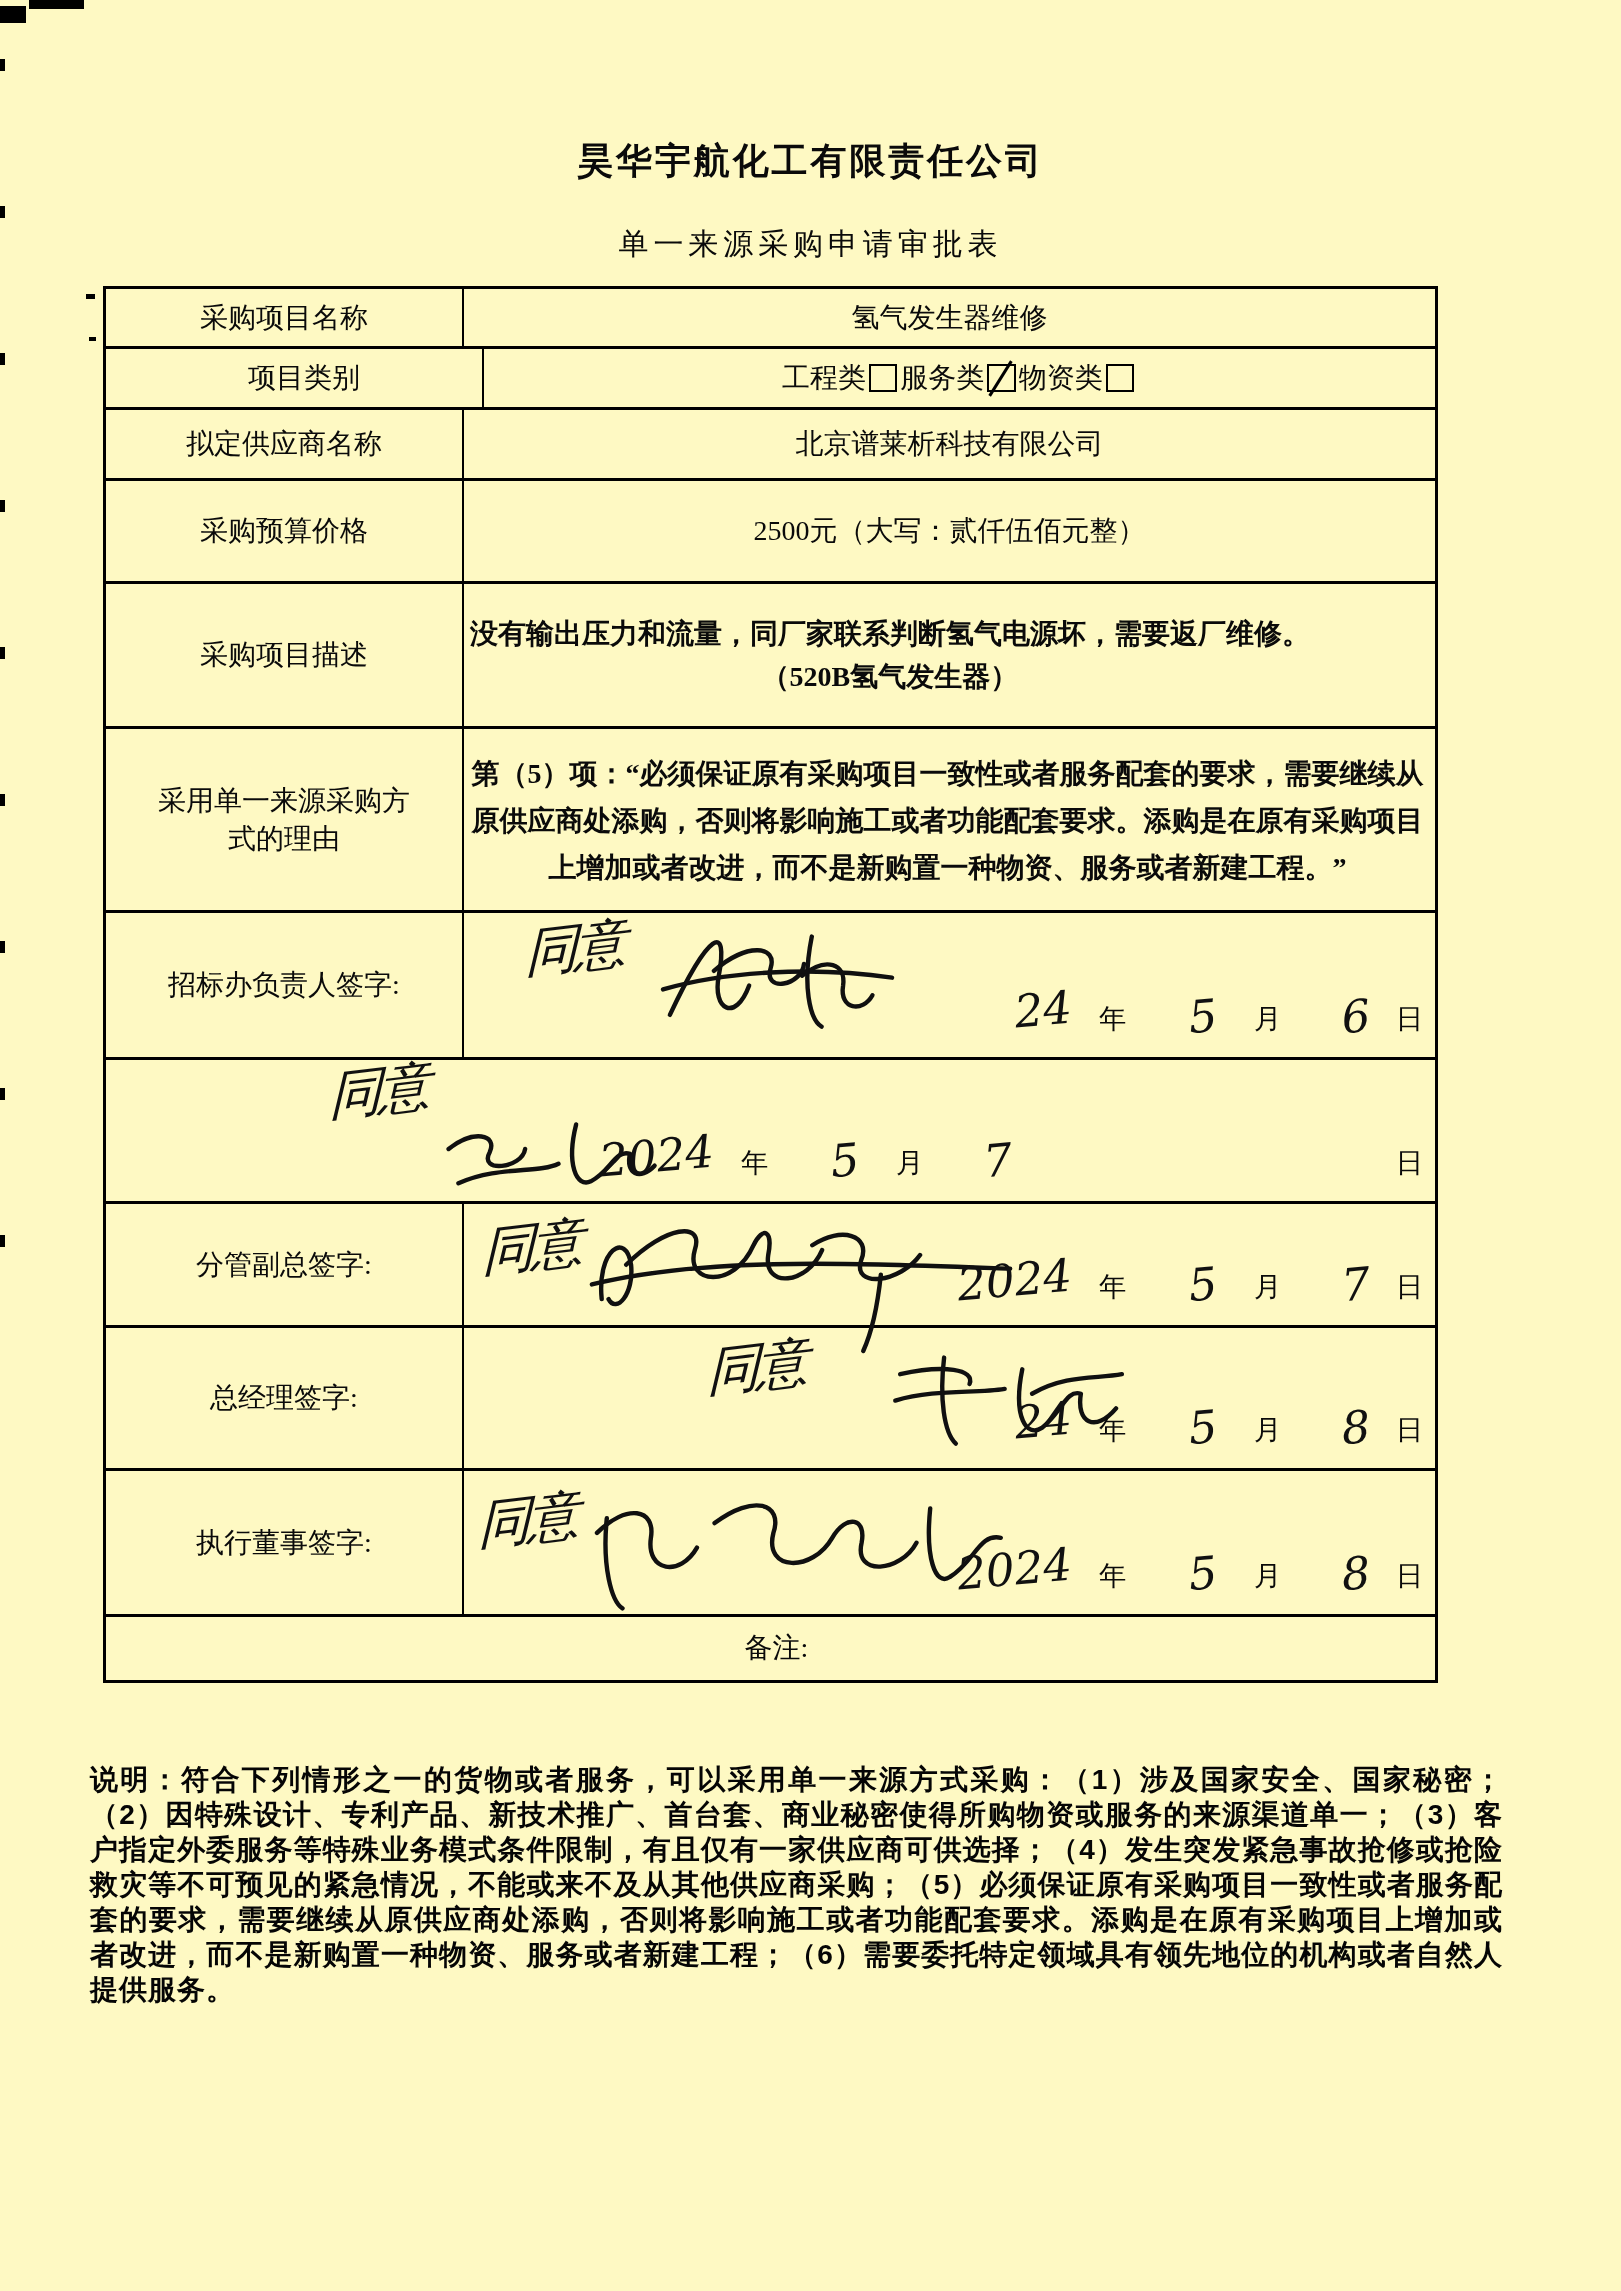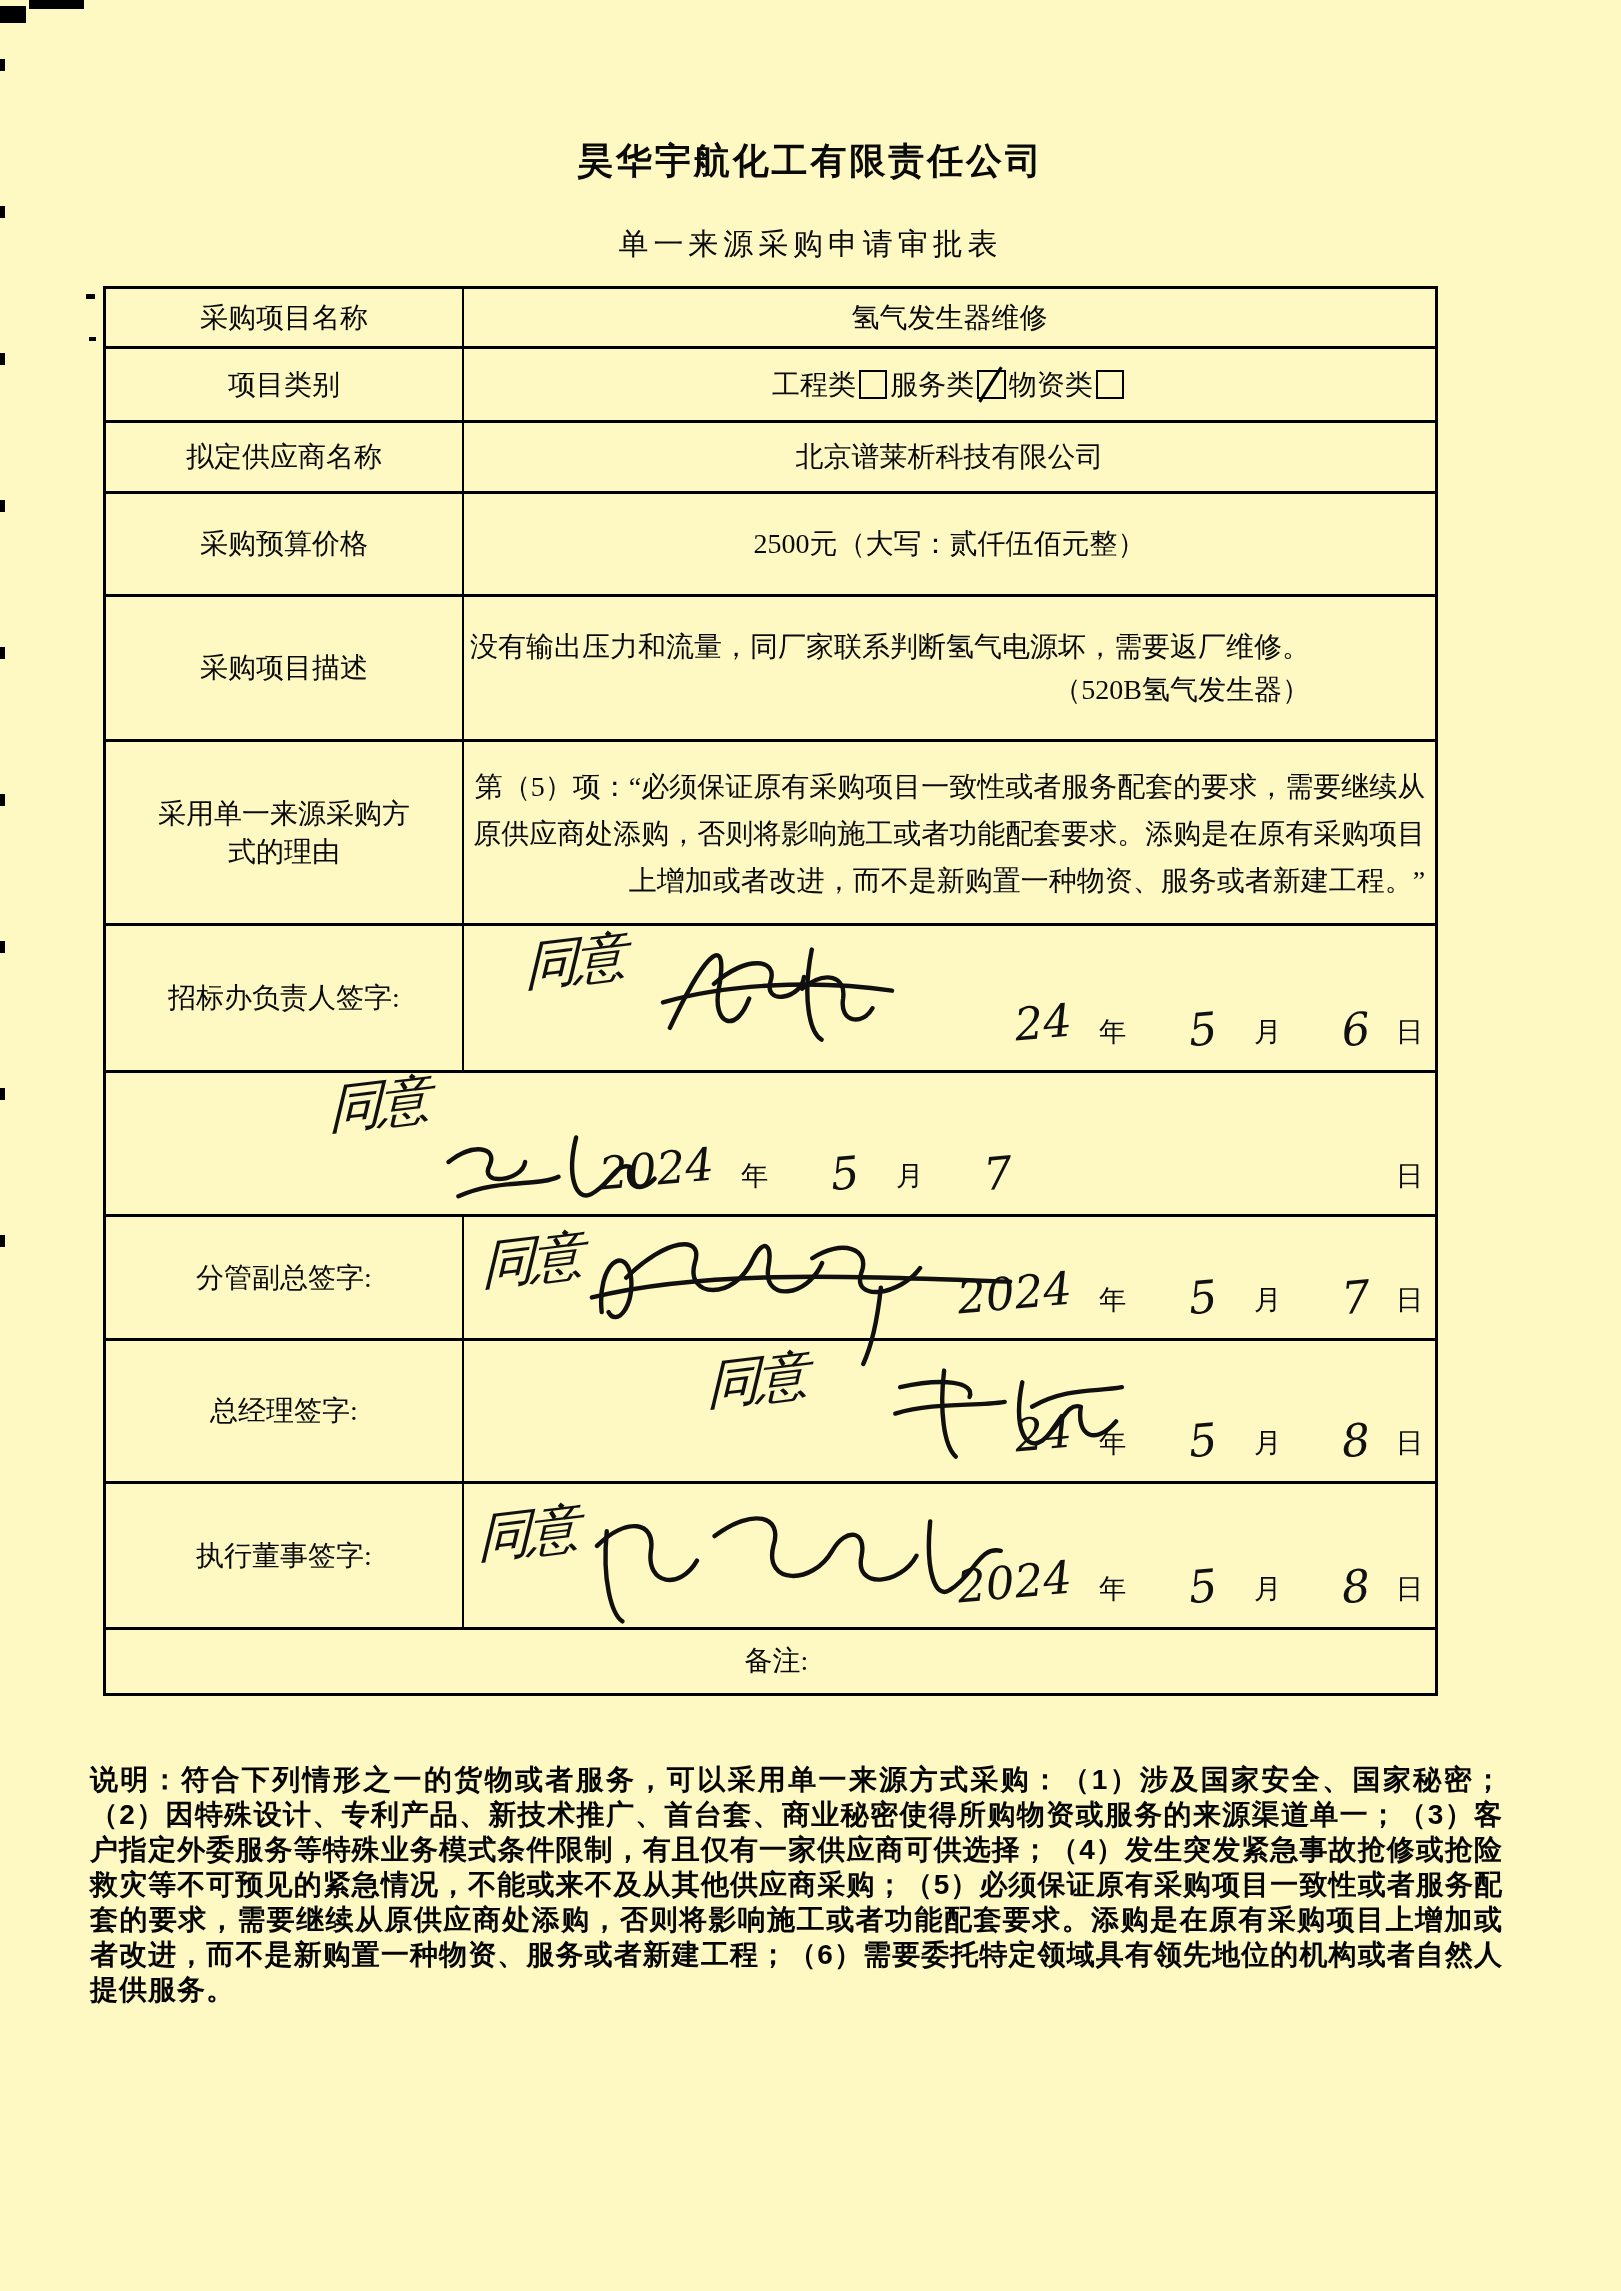--- a/index.html
+++ b/index.html
@@ -33,22 +33,22 @@
   .tr:last-child{border-bottom:none;}
   .th{
     width:358px;min-width:358px;border-right:2.9px solid #000;box-sizing:border-box;
     display:flex;align-items:center;justify-content:center;
     text-align:center;font-size:28px;padding:3.9px 11.8px;
   }
   .td{
     flex:1;position:relative;display:flex;align-items:center;justify-content:center;
     font-size:28px;box-sizing:border-box;
   }
-  .td.left{justify-content:flex-start;text-align:right;}
-  .r1{height:60px;} .r2{height:74px;} .r3{height:71px;} .r4{height:103px;}
+  .td.left{justify-content:flex-start;text-align:center;font-weight:bold;}
+  .r1{height:60px;} .r2{height:61px;padding-left:20px;} .r3{height:71px;} .r4{height:103px;}
   .r5{height:145px;} .r6{height:184px;}
   .rs1{height:147px;} .rs2{height:144px;} .rs3{height:124px;}
   .rs4{height:143px;} .rs5{height:146px;} .rr{height:63px;}
   .pre{white-space:pre-line;line-height:43px;padding:5.9px 9.8px 5.9px 5.9px;}
   .reason-label{width:257px;}
   .reason-text{line-height:47px;padding:9.8px 9.8px 7.8px 5.9px;text-align:justify;}
   
   .cbx{
     display:inline-block;width:24.5px;height:24.5px;border:2px solid #000;
     margin:0 2.9px;vertical-align:-2.9px;position:relative;

